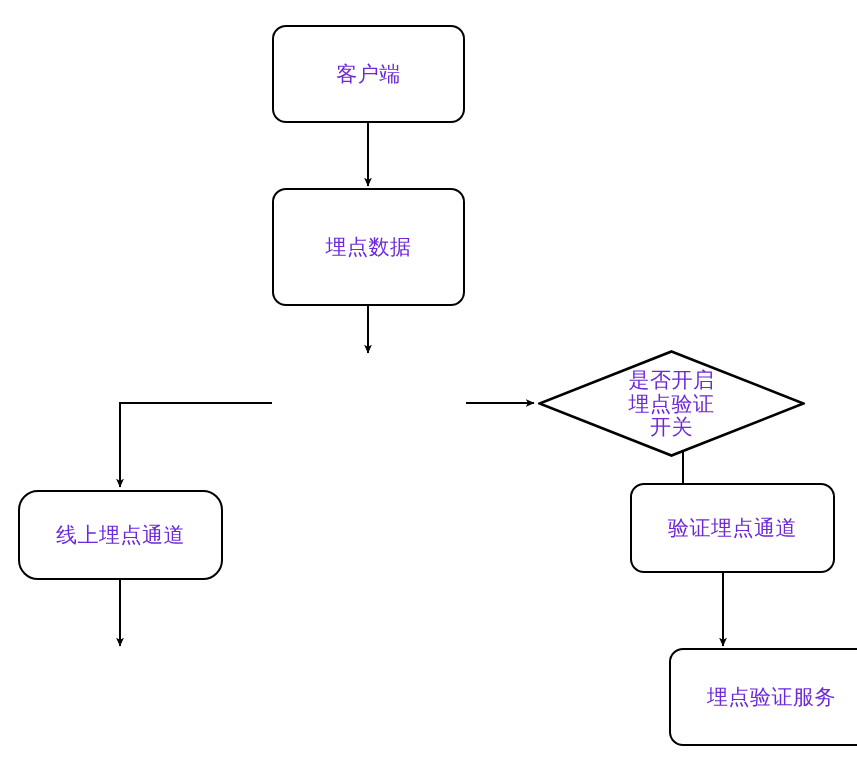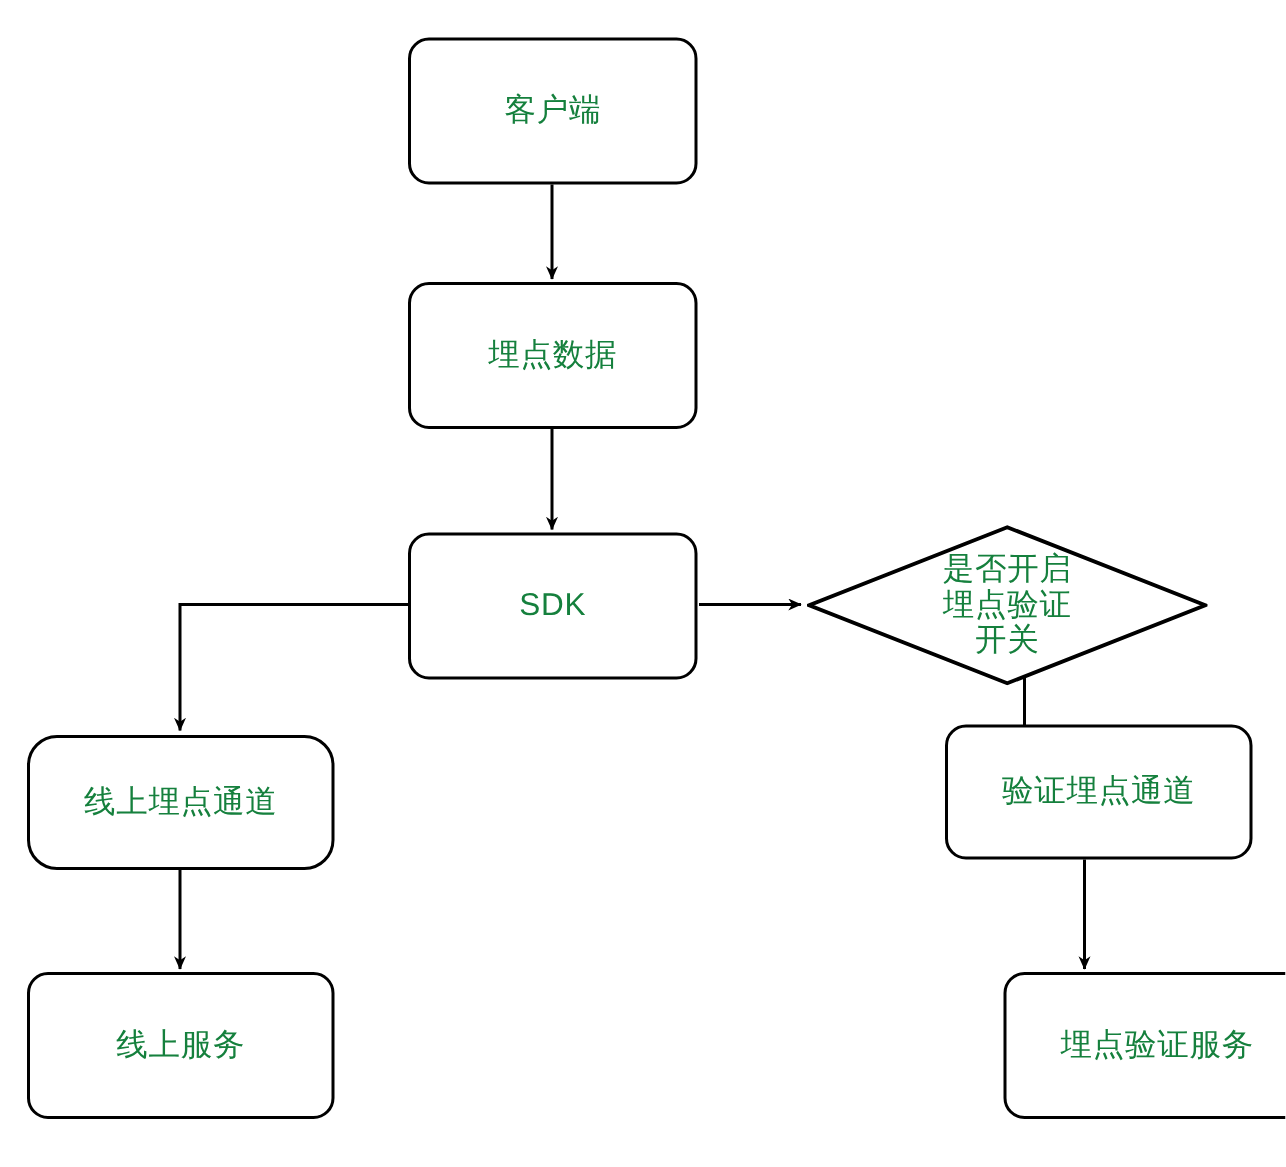--- a/index.html
+++ b/index.html
@@ -35,21 +35,21 @@
     text-align: center;
   }
   .node.process {
     border: 2px solid #000000;
     border-radius: 14px;
     background: #ffffff;
   }
   .node-label {
     font-size: 21px;
     line-height: 1.18;
-    color: #15803d;
+    color: #6d28d9;
     white-space: pre-line;
     letter-spacing: 0.5px;
   }
   .node.decision {
     background: transparent;
     border: none;
   }
   .decision-shape {
     position: absolute;
     left: 0;
@@ -83,46 +83,40 @@
         <path d="M 683 452 L 683 484" fill="none" stroke="#000000" stroke-width="2" stroke-linecap="butt" stroke-linejoin="miter"></path>
         <path d="M 120 580 L 120 646" fill="none" stroke="#000000" stroke-width="2" stroke-linecap="butt" stroke-linejoin="miter" marker-end="url(#arrowhead)"></path>
         <path d="M 723 573 L 723 646" fill="none" stroke="#000000" stroke-width="2" stroke-linecap="butt" stroke-linejoin="miter" marker-end="url(#arrowhead)"></path>
       </g>
   </svg>
 
   <div class="node process" style="left: 272px; top: 25px; width: 193px; height: 98px;">
     <span class="node-label">客户端</span>
   </div>
 
-  <div class="node process" style="left: 272px; top: 188px; width: 193px; height: 98px;">
+  <div class="node process" style="left: 272px; top: 188px; width: 193px; height: 118px;">
     <span class="node-label">埋点数据</span>
   </div>
 
-  <div class="node process" style="left: 272px; top: 355px; width: 193px; height: 98px;">
-    <span class="node-label">SDK</span>
-  </div>
 
   <div class="node decision" style="left: 538px; top: 350px; width: 267px; height: 107px; align-items: center;">
     <svg class="decision-shape" viewBox="0 0 267 107" preserveAspectRatio="none" xmlns="http://www.w3.org/2000/svg">
       <polygon points="133.5,1.5 265.5,53.5 133.5,105.5 1.5,53.5" fill="#ffffff" stroke="#000000" stroke-width="2.6" vector-effect="non-scaling-stroke"></polygon>
     </svg>
     <span class="node-label">是否开启
 埋点验证
 开关</span>
   </div>
 
   <div class="node process" style="left: 18px; top: 490px; width: 205px; height: 90px; border-radius: 20px;">
     <span class="node-label">线上埋点通道</span>
   </div>
 
   <div class="node process" style="left: 630px; top: 483px; width: 205px; height: 90px;">
     <span class="node-label">验证埋点通道</span>
   </div>
 
-  <div class="node process" style="left: 18px; top: 648px; width: 205px; height: 98px;">
-    <span class="node-label">线上服务</span>
-  </div>
 
   <div class="node process" style="left: 630px; top: 648px; width: 205px; height: 98px; margin-left: 39px;">
     <span class="node-label">埋点验证服务</span>
   </div>
 
 </div>
 
 </body></html>

